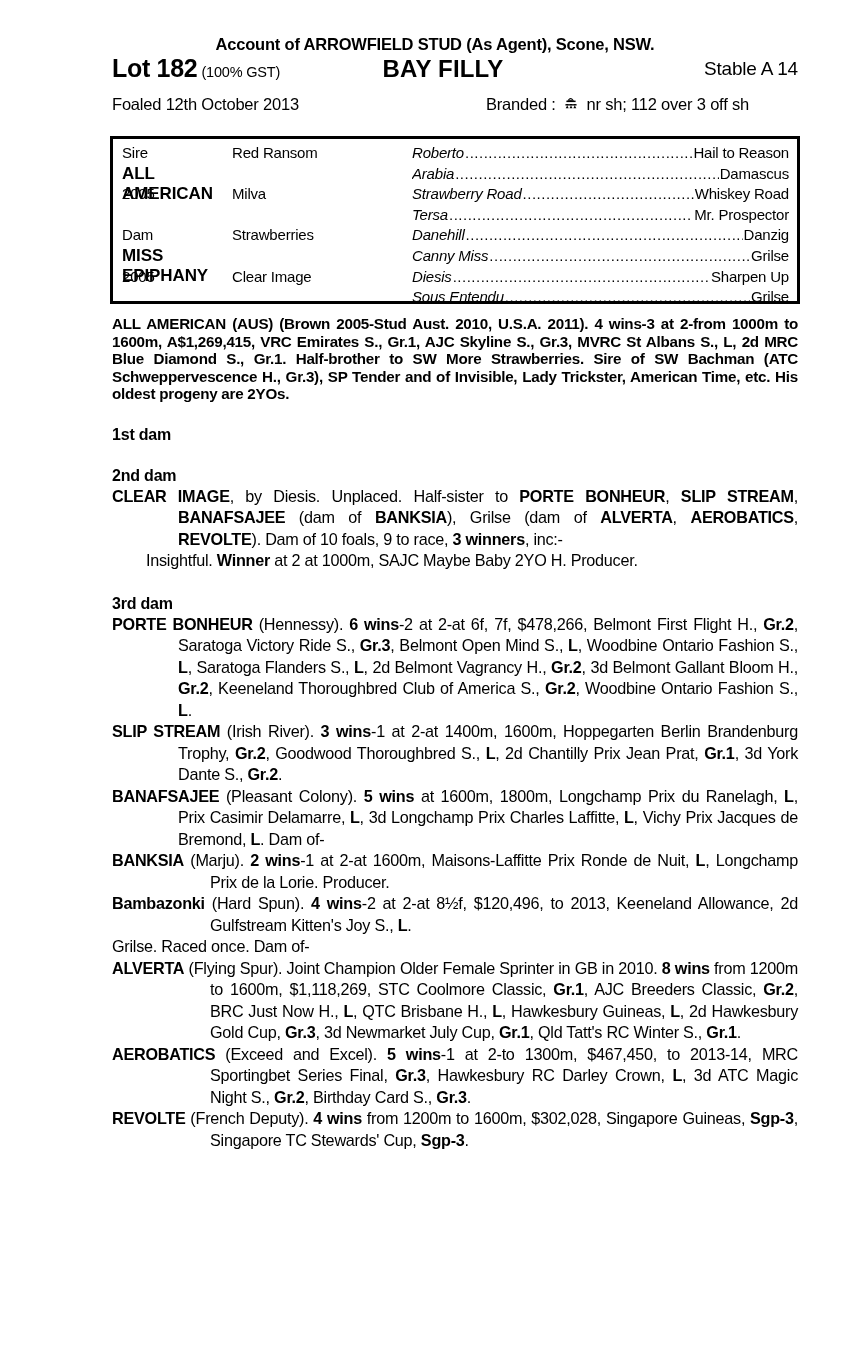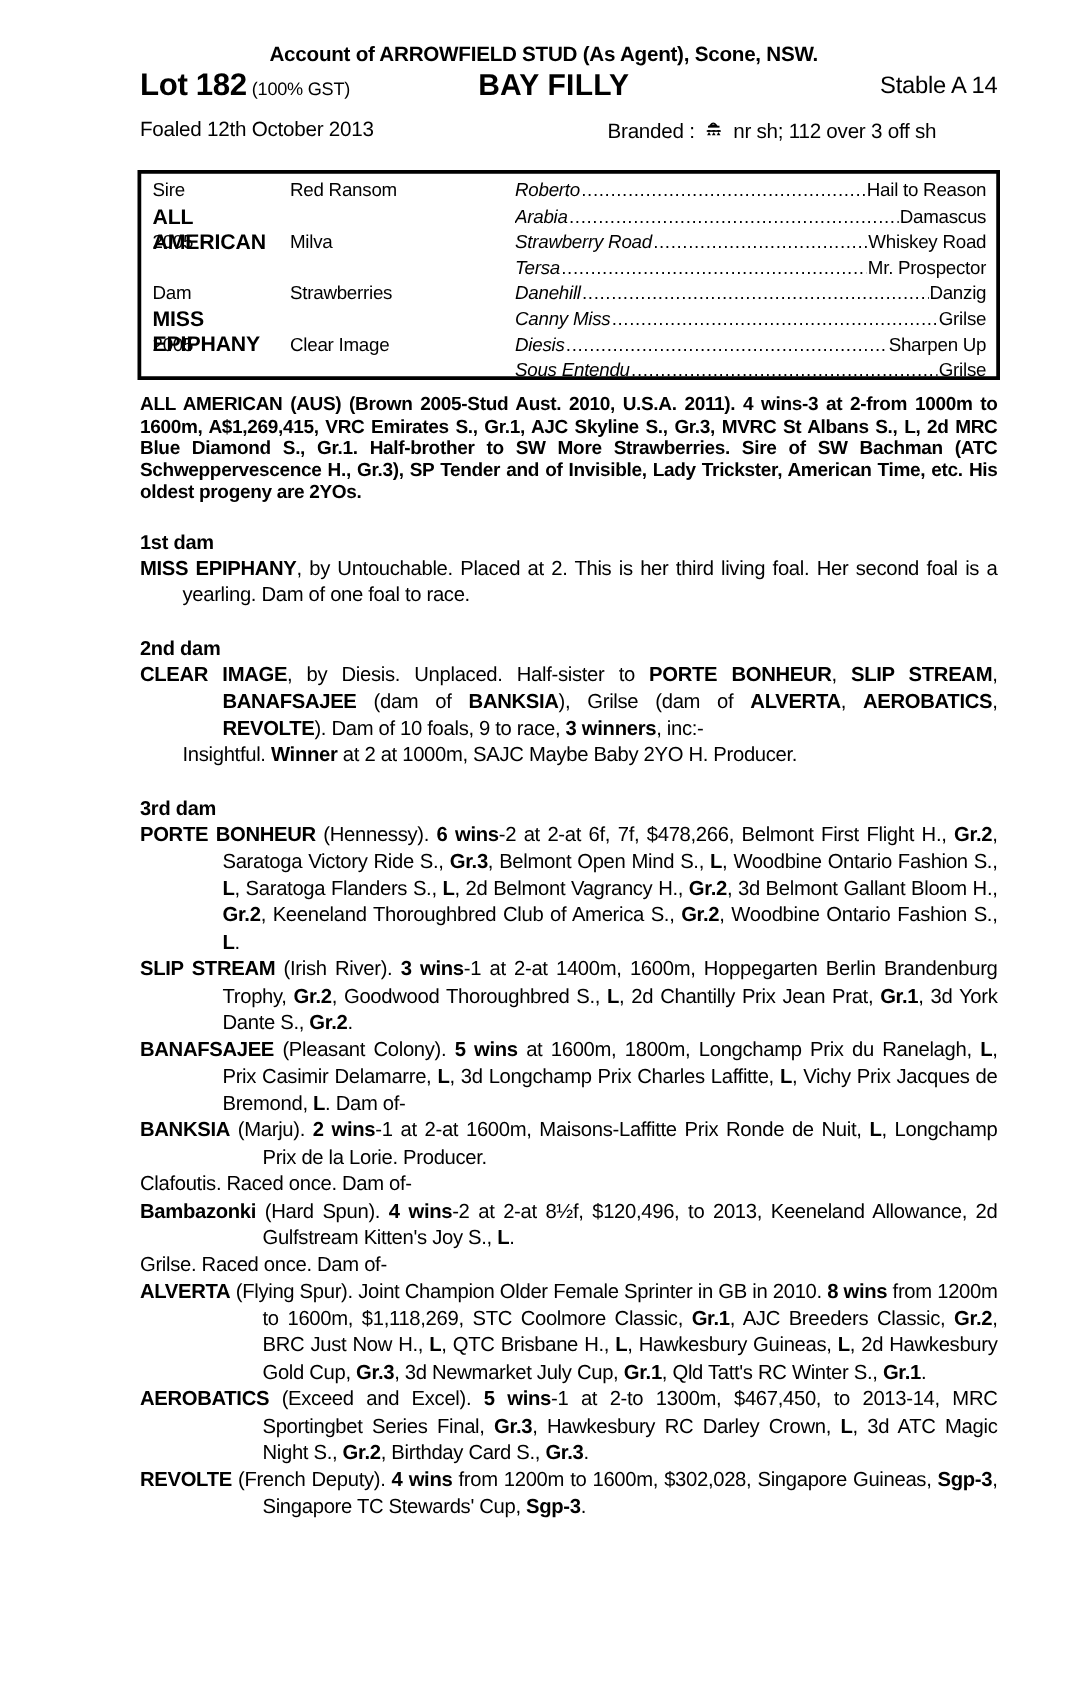--- a/index.html
+++ b/index.html
@@ -300,36 +300,34 @@
           <span class="gp-name">Sous Entendu</span>
           <span class="dots">................................................................................</span>
           <span class="gp-sire">Grilse</span>
         </div>
       </div>
     </div>
 
   <div class="sire-blurb" id="sire-blurb">ALL AMERICAN (AUS) (Brown 2005-Stud Aust. 2010, U.S.A. 2011). 4 wins-3 at 2-from 1000m to 1600m, A$1,269,415, VRC Emirates S., Gr.1, AJC Skyline S., Gr.3, MVRC St Albans S., L, 2d MRC Blue Diamond S., Gr.1. Half-brother to SW More Strawberries. Sire of SW Bachman (ATC Schweppervescence H., Gr.3), SP Tender and of Invisible, Lady Trickster, American Time, etc. His oldest progeny are 2YOs.</div>
 
   <div class="dam-head">1st dam</div>
-  <div class="para hang1" id="first-dam-body"><b>MISS EPIPHANY</b>, by Untouchable. Placed at 2. This is her third living foal. Her second foal is a yearling. Dam of one foal to race.</div>
 
   <div class="dam-head">2nd dam</div>
   <div class="para hang2" id="second-dam-body"><b>CLEAR IMAGE</b>, by Diesis. Unplaced. Half-sister to <b>PORTE BONHEUR</b>, <b>SLIP STREAM</b>, <b>BANAFSAJEE</b> (dam of <b>BANKSIA</b>), Grilse (dam of <b>ALVERTA</b>, <b>AEROBATICS</b>, <b>REVOLTE</b>). Dam of 10 foals, 9 to race, <b>3 winners</b>, inc:-</div>
   <div id="second-dam-entries">
       <div class="para ind1">Insightful. <b>Winner</b> at 2 at 1000m, SAJC Maybe Baby 2YO H. Producer.</div>
     </div>
 
   <div class="dam-head">3rd dam</div>
   <div class="para hang2" id="third-dam-body"></div>
   <div id="third-dam-entries">
       <div class="para hang2"><b>PORTE BONHEUR</b> (Hennessy). <b>6 wins</b>-2 at 2-at 6f, 7f, $478,266, Belmont First Flight H., <b>Gr.2</b>, Saratoga Victory Ride S., <b>Gr.3</b>, Belmont Open Mind S., <b>L</b>, Woodbine Ontario Fashion S., <b>L</b>, Saratoga Flanders S., <b>L</b>, 2d Belmont Vagrancy H., <b>Gr.2</b>, 3d Belmont Gallant Bloom H., <b>Gr.2</b>, Keeneland Thoroughbred Club of America S., <b>Gr.2</b>, Woodbine Ontario Fashion S., <b>L</b>.</div>
       <div class="para hang2"><b>SLIP STREAM</b> (Irish River). <b>3 wins</b>-1 at 2-at 1400m, 1600m, Hoppegarten Berlin Brandenburg Trophy, <b>Gr.2</b>, Goodwood Thoroughbred S., <b>L</b>, 2d Chantilly Prix Jean Prat, <b>Gr.1</b>, 3d York Dante S., <b>Gr.2</b>.</div>
       <div class="para hang2"><b>BANAFSAJEE</b> (Pleasant Colony). <b>5 wins</b> at 1600m, 1800m, Longchamp Prix du Ranelagh, <b>L</b>, Prix Casimir Delamarre, <b>L</b>, 3d Longchamp Prix Charles Laffitte, <b>L</b>, Vichy Prix Jacques de Bremond, <b>L</b>. Dam of-</div>
       <div class="para hang3"><b>BANKSIA</b> (Marju). <b>2 wins</b>-1 at 2-at 1600m, Maisons-Laffitte Prix Ronde de Nuit, <b>L</b>, Longchamp Prix de la Lorie. Producer.</div>
-      <div class="para nohang">Clafoutis. Raced once. Dam of-</div>
       <div class="para hang3"><b>Bambazonki</b> (Hard Spun). <b>4 wins</b>-2 at 2-at 8½f, $120,496, to 2013, Keeneland Allowance, 2d Gulfstream Kitten's Joy S., <b>L</b>.</div>
       <div class="para nohang">Grilse. Raced once. Dam of-</div>
       <div class="para hang3"><b>ALVERTA</b> (Flying Spur). Joint Champion Older Female Sprinter in GB in 2010. <b>8 wins</b> from 1200m to 1600m, $1,118,269, STC Coolmore Classic, <b>Gr.1</b>, AJC Breeders Classic, <b>Gr.2</b>, BRC Just Now H., <b>L</b>, QTC Brisbane H., <b>L</b>, Hawkesbury Guineas, <b>L</b>, 2d Hawkesbury Gold Cup, <b>Gr.3</b>, 3d Newmarket July Cup, <b>Gr.1</b>, Qld Tatt's RC Winter S., <b>Gr.1</b>.</div>
       <div class="para hang3"><b>AEROBATICS</b> (Exceed and Excel). <b>5 wins</b>-1 at 2-to 1300m, $467,450, to 2013-14, MRC Sportingbet Series Final, <b>Gr.3</b>, Hawkesbury RC Darley Crown, <b>L</b>, 3d ATC Magic Night S., <b>Gr.2</b>, Birthday Card S., <b>Gr.3</b>.</div>
       <div class="para hang3"><b>REVOLTE</b> (French Deputy). <b>4 wins</b> from 1200m to 1600m, $302,028, Singapore Guineas, <b>Sgp-3</b>, Singapore TC Stewards' Cup, <b>Sgp-3</b>.</div>
     </div>
 
 </div>
 
 </body></html>

